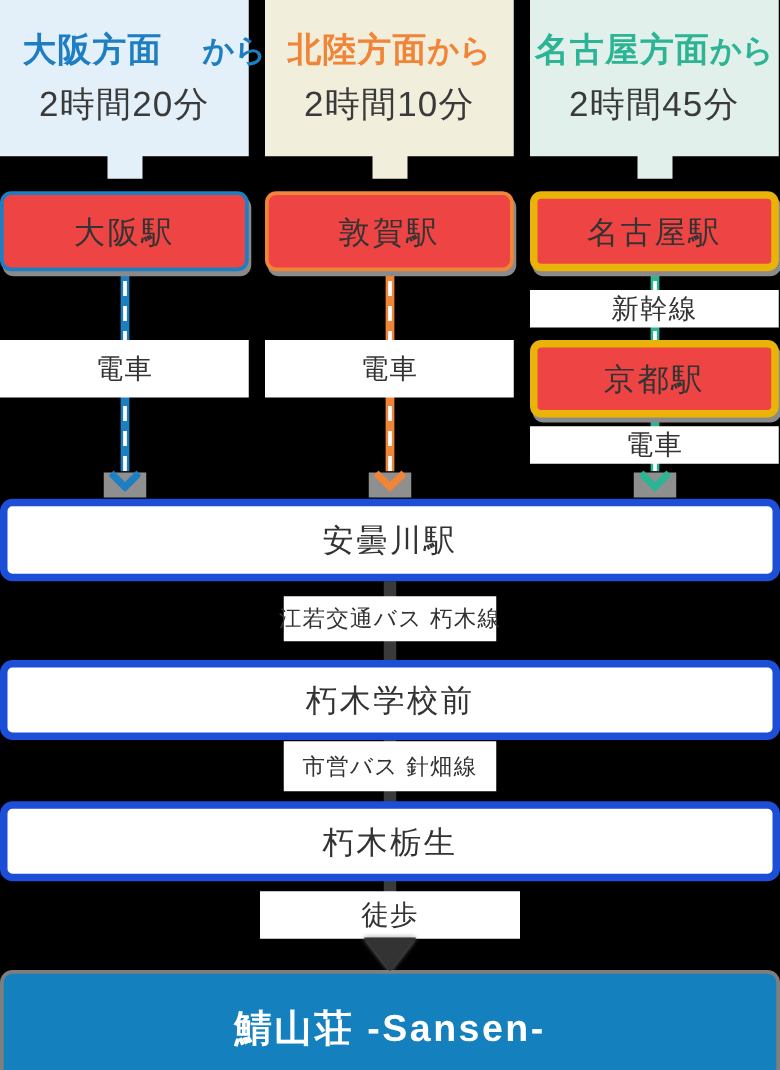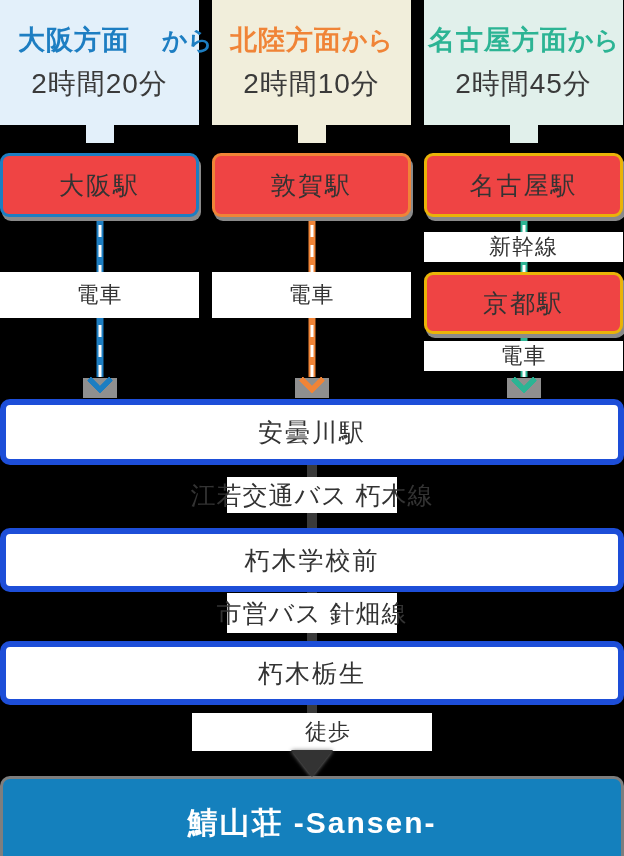--- a/index.html
+++ b/index.html
@@ -23,21 +23,21 @@
   .c-blue{color:#1d7ec2;margin-left:32px;}  .c-orange{color:#f08437;}  .c-teal{color:#2cb494;}
   .duration{font-size:28px;color:#3a3a3a;font-weight:500;letter-spacing:1px;}
 
   .station-box{position:absolute;top:153px;left:0;width:100%;height:64px;
                background:#ef4444;border-radius:9px;box-sizing:border-box;
                display:flex;align-items:center;justify-content:center;
                font-size:25px;color:#333;font-weight:500;letter-spacing:2px;
                box-shadow:2px 4px 0 #8a8a8a;z-index:3;}
   .b-blue{border:3px solid #1d7ec2;}
   .b-orange{border:3px solid #f08437;}
-  .b-teal{border:3px solid #eab308;}
+  .b-teal{border:6px solid #eab308;}
 
   
   .vline{position:absolute;top:217px;left:50%;transform:translateX(-50%);
          width:7px;height:160px;z-index:1;}
   .vline::after{content:"";position:absolute;left:2px;top:0;bottom:0;width:3px;
         background:repeating-linear-gradient(180deg,transparent 0 8px,#ffffff 8px 20px);}
   .l-blue{background:#1d7ec2;}  .l-orange{background:#f08437;}  .l-teal{background:#2cb494;}
 
   .band{position:absolute;left:0;width:100%;background:#fff;z-index:2;
         display:flex;align-items:center;justify-content:center;
@@ -59,24 +59,24 @@
   .wide-box{position:absolute;left:0;width:624px;background:#fff;box-sizing:border-box;
             border:6px solid #1d4ed8;border-radius:10px;z-index:2;
             display:flex;align-items:center;justify-content:center;
             font-size:25px;color:#333;font-weight:500;letter-spacing:2px;}
   .wb1{top:399px;height:66px;}
   .wb2{top:528px;height:64px;}
   .wb3{top:641px;height:64px;}
 
   .mini-label{position:absolute;left:50%;transform:translateX(-50%);background:#fff;z-index:2;
               display:flex;align-items:center;justify-content:center;
-              font-size:25px;color:#333;white-space:nowrap;letter-spacing:1px;}
+              font-size:18px;color:#333;white-space:nowrap;letter-spacing:1px;}
   .ml1{top:477px;height:36px;width:170px;}
   .ml2{top:593px;height:40px;width:170px;}
-  .ml3{top:713px;height:38px;width:208px;font-size:22px;padding-left:32px;}
+  .ml3{top:713px;height:38px;width:208px;font-size:22px;}
 
   .big-triangle{position:absolute;top:750px;left:50%;transform:translateX(-50%);
                 width:0;height:0;border-left:21px solid transparent;border-right:21px solid transparent;
                 border-top:27px solid #333;z-index:3;filter:drop-shadow(0 0 2px #8a8a8a);}
 
   .destination{position:absolute;top:776px;left:0;width:624px;height:84px;background:#1480bd;
                box-sizing:border-box;border:3px solid #7e7e7e;border-bottom:none;
                border-radius:10px 10px 0 0;z-index:2;
                display:flex;align-items:flex-start;justify-content:center;}
   .destination span{margin-top:24px;color:#ffffff;font-size:30px;font-weight:bold;letter-spacing:2px;}

